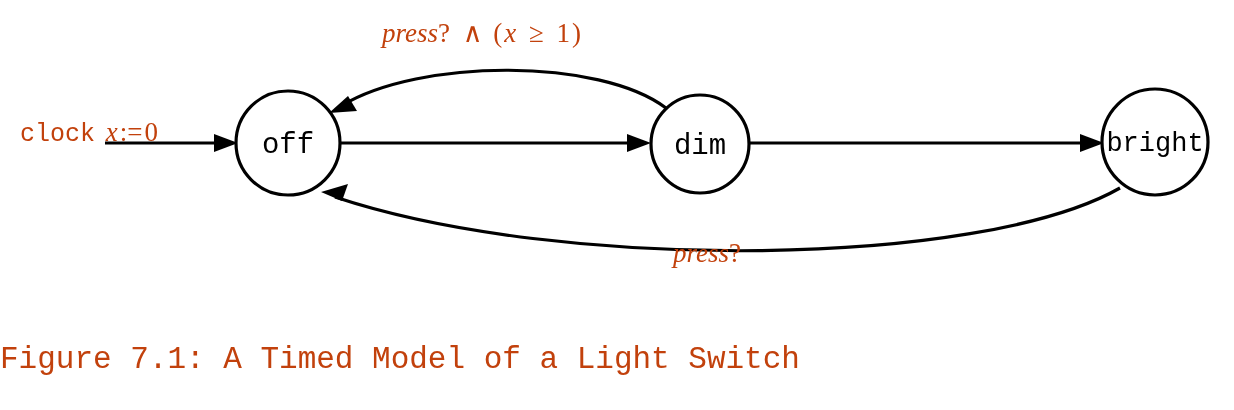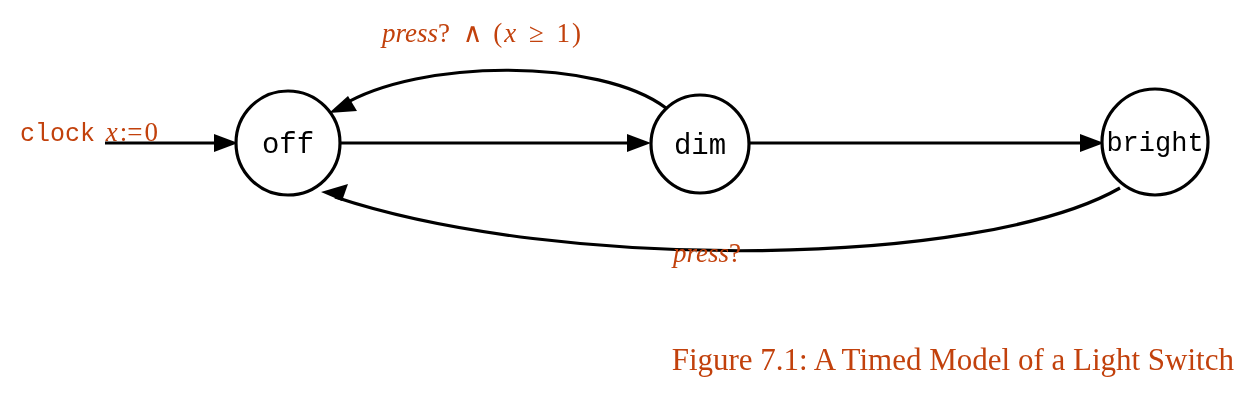--- a/index.html
+++ b/index.html
@@ -55,23 +55,23 @@
   }
   .math i {
     font-style: italic;
   }
   .mono-kw {
     font-family: "Liberation Mono", monospace;
     font-size: 25px;
     font-style: normal;
   }
   .caption {
-    font-family: Liberation Serif, serif;
+    font-family: Liberation Mono, monospace;
     font-size: 31px;
-    text-align: right;
+    text-align: left;
     width: 1234px;
     left: 0;
   }
   .op {
     font-style: normal;
     padding: 0 2px;
   }
 </style>
 </head>
 <body>

